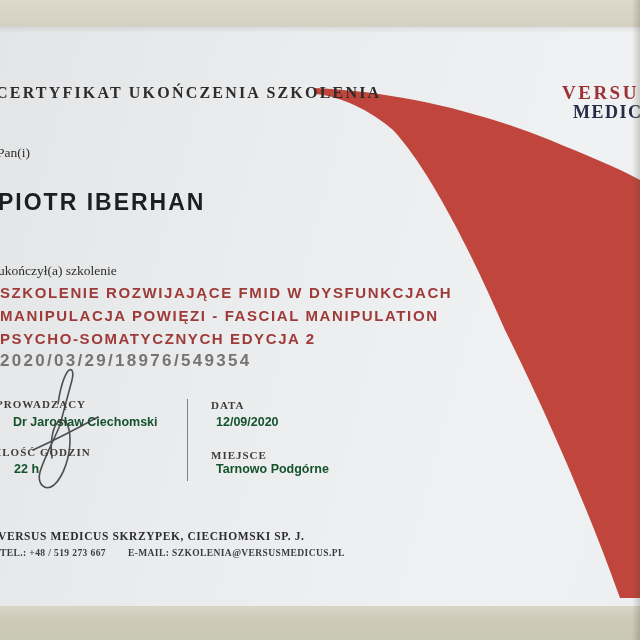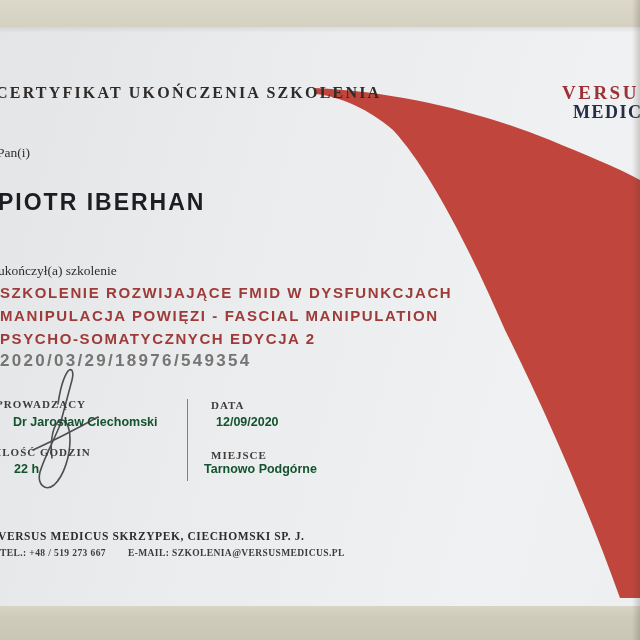--- a/index.html
+++ b/index.html
@@ -79,21 +79,21 @@
     font-family:"Liberation Sans",sans-serif;
     font-size:12.5px;font-weight:bold;color:#14532d;z-index:10;
   }
   .lbl-instructor{left:-4px;top:398px;}
   .val-instructor{left:13px;top:415px;}
   .lbl-hours{left:-3px;top:446px;}
   .val-hours{left:14px;top:462px;}
   .lbl-date{left:211px;top:399px;}
   .val-date{left:216px;top:415px;}
   .lbl-place{left:211px;top:449px;}
-  .val-place{left:204px;top:462px;}
+  .val-place{left:216px;top:462px;}
   .divider{
     left:187px;top:399px;width:1px;height:82px;
     background:#5b5b60;opacity:.75;z-index:9;
   }
 
   .footer-company{
     left:-2px;top:530px;
     font-size:11.5px;font-weight:bold;letter-spacing:.6px;
     color:#2d2d2f;z-index:10;
   }

